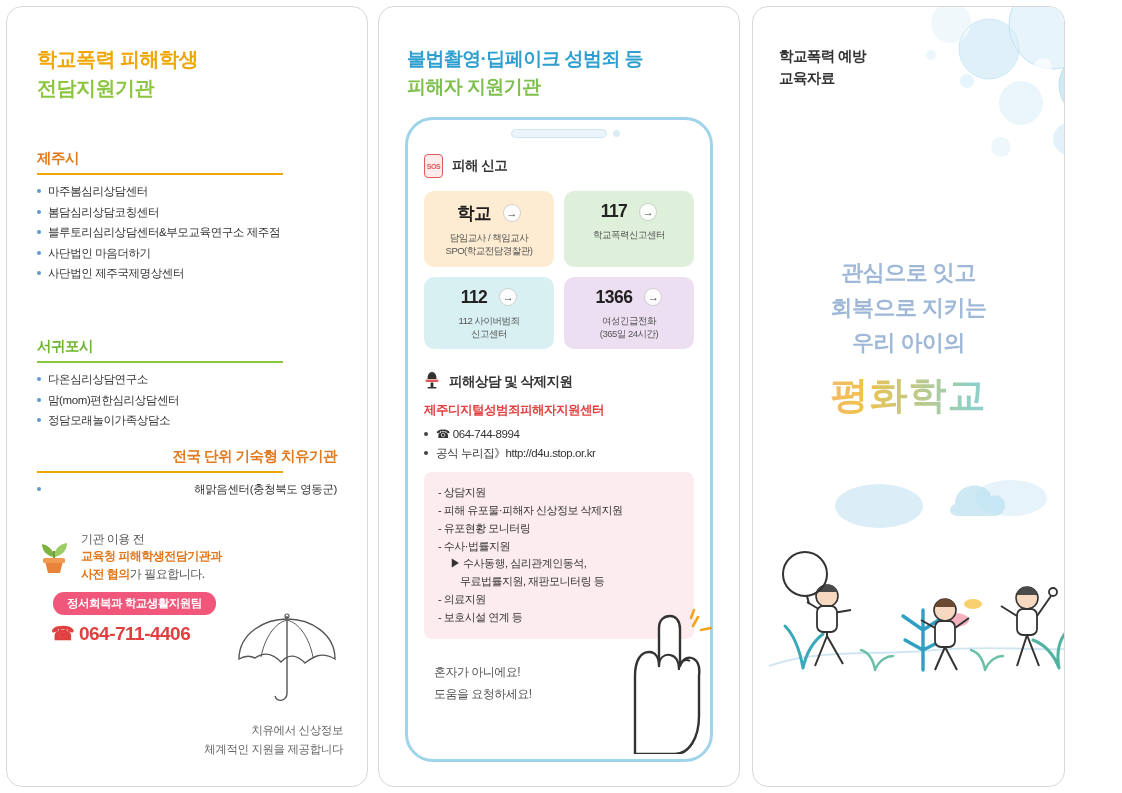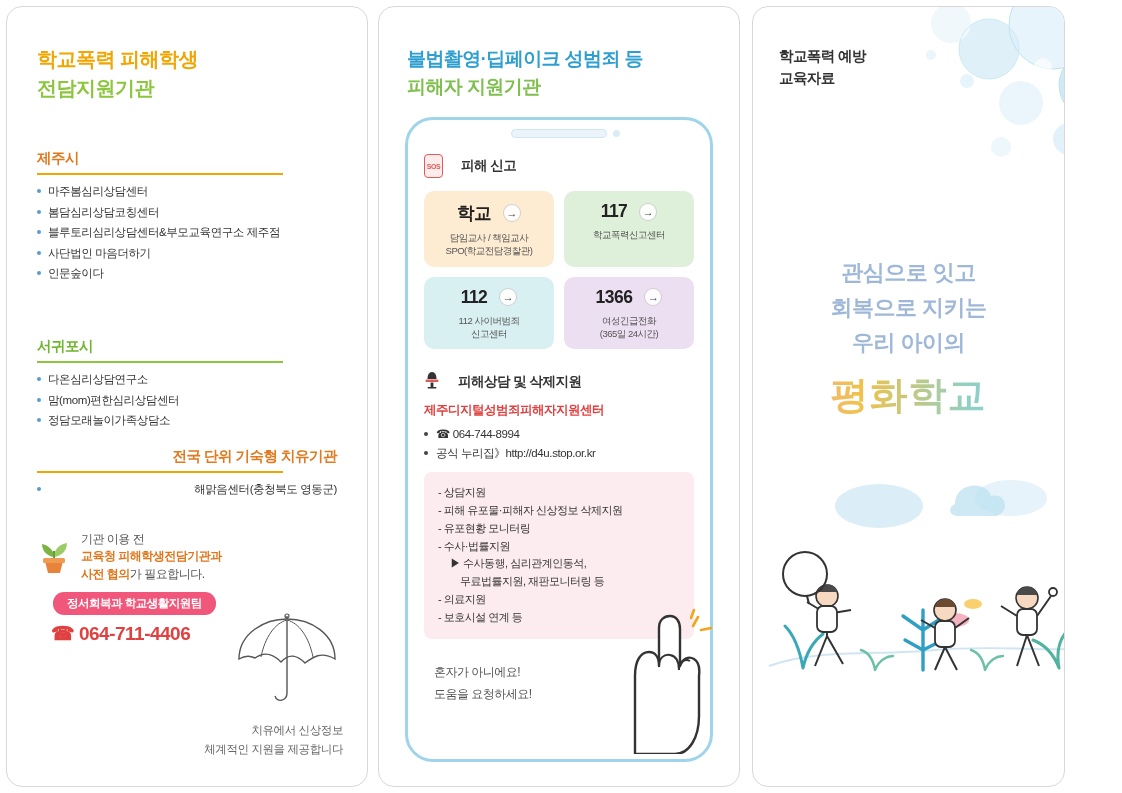--- a/index.html
+++ b/index.html
@@ -127,21 +127,21 @@
     border: 1px solid #cfe6f2;
   }
   .phone-dot {
     position: absolute; top: 10px; left: 50%;
     margin-left: 54px;
     width: 7px; height: 7px; border-radius: 50%;
     background: #d9ecf5;
   }
 
   .blk-head {
-    display: flex; align-items: center; gap: 18px;
+    display: flex; align-items: center; gap: 9px;
     font-size: 13.5px; font-weight: bold; color: #333333;
     letter-spacing: -0.5px;
   }
   .sos-badge {
     width: 19px; height: 24px; border-radius: 4px;
     background: #fdecec; border: 1.6px solid #e05a5a;
     color: #e05a5a; font-size: 7px; font-weight: bold;
     display: flex; align-items: center; justify-content: center;
   }
 
@@ -259,21 +259,21 @@
     </div>
 
     <div class="sec" style="top:142px;">
       <div class="sec-head">제주시</div>
       <div class="sec-rule"></div>
       <ul class="bullets">
         <li>마주봄심리상담센터</li>
         <li>봄담심리상담코칭센터</li>
         <li>블루토리심리상담센터&amp;부모교육연구소 제주점</li>
         <li>사단법인 마음더하기</li>
-        <li>인문숲이다</li>
+        <li>사단법인 제주국제명상센터</li>
       </ul>
     </div>
 
     <div class="sec" style="top:330px;">
       <div class="sec-head green">서귀포시</div>
       <div class="sec-rule green"></div>
       <ul class="bullets">
         <li>다온심리상담연구소</li>
         <li>맘(mom)편한심리상담센터</li>
         <li>정담모래놀이가족상담소</li>

